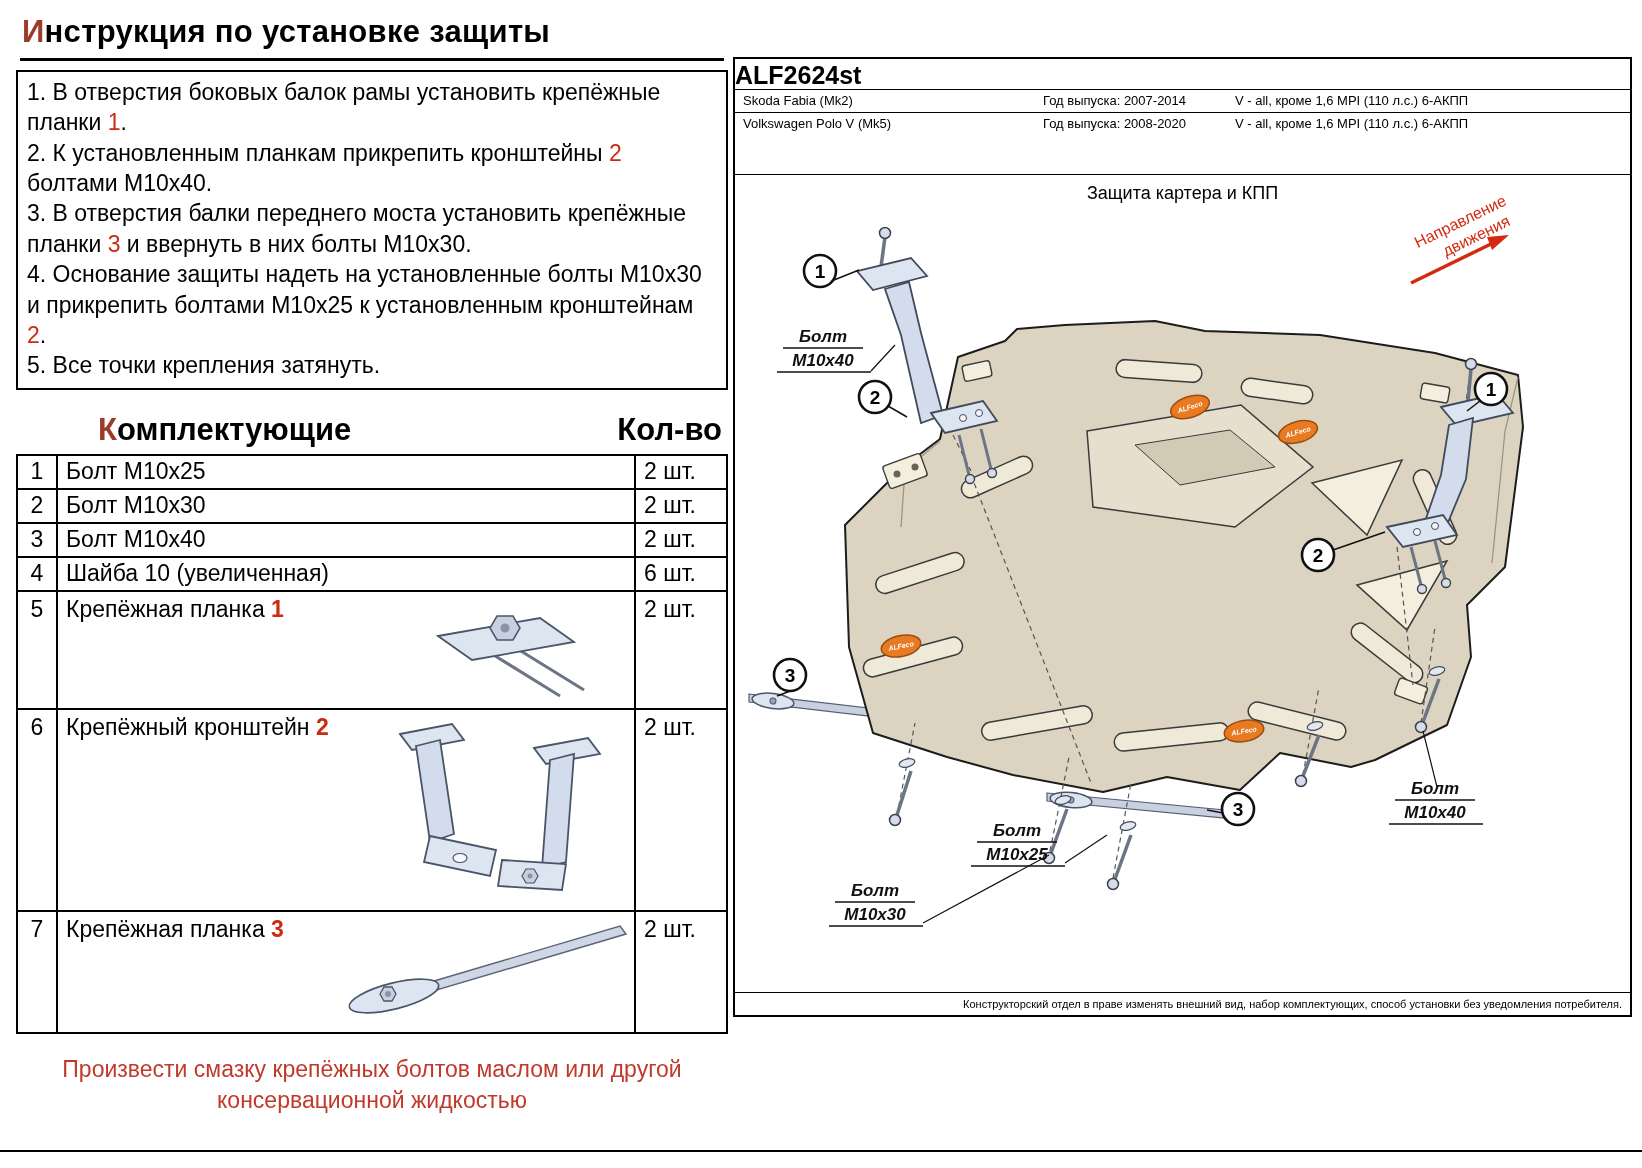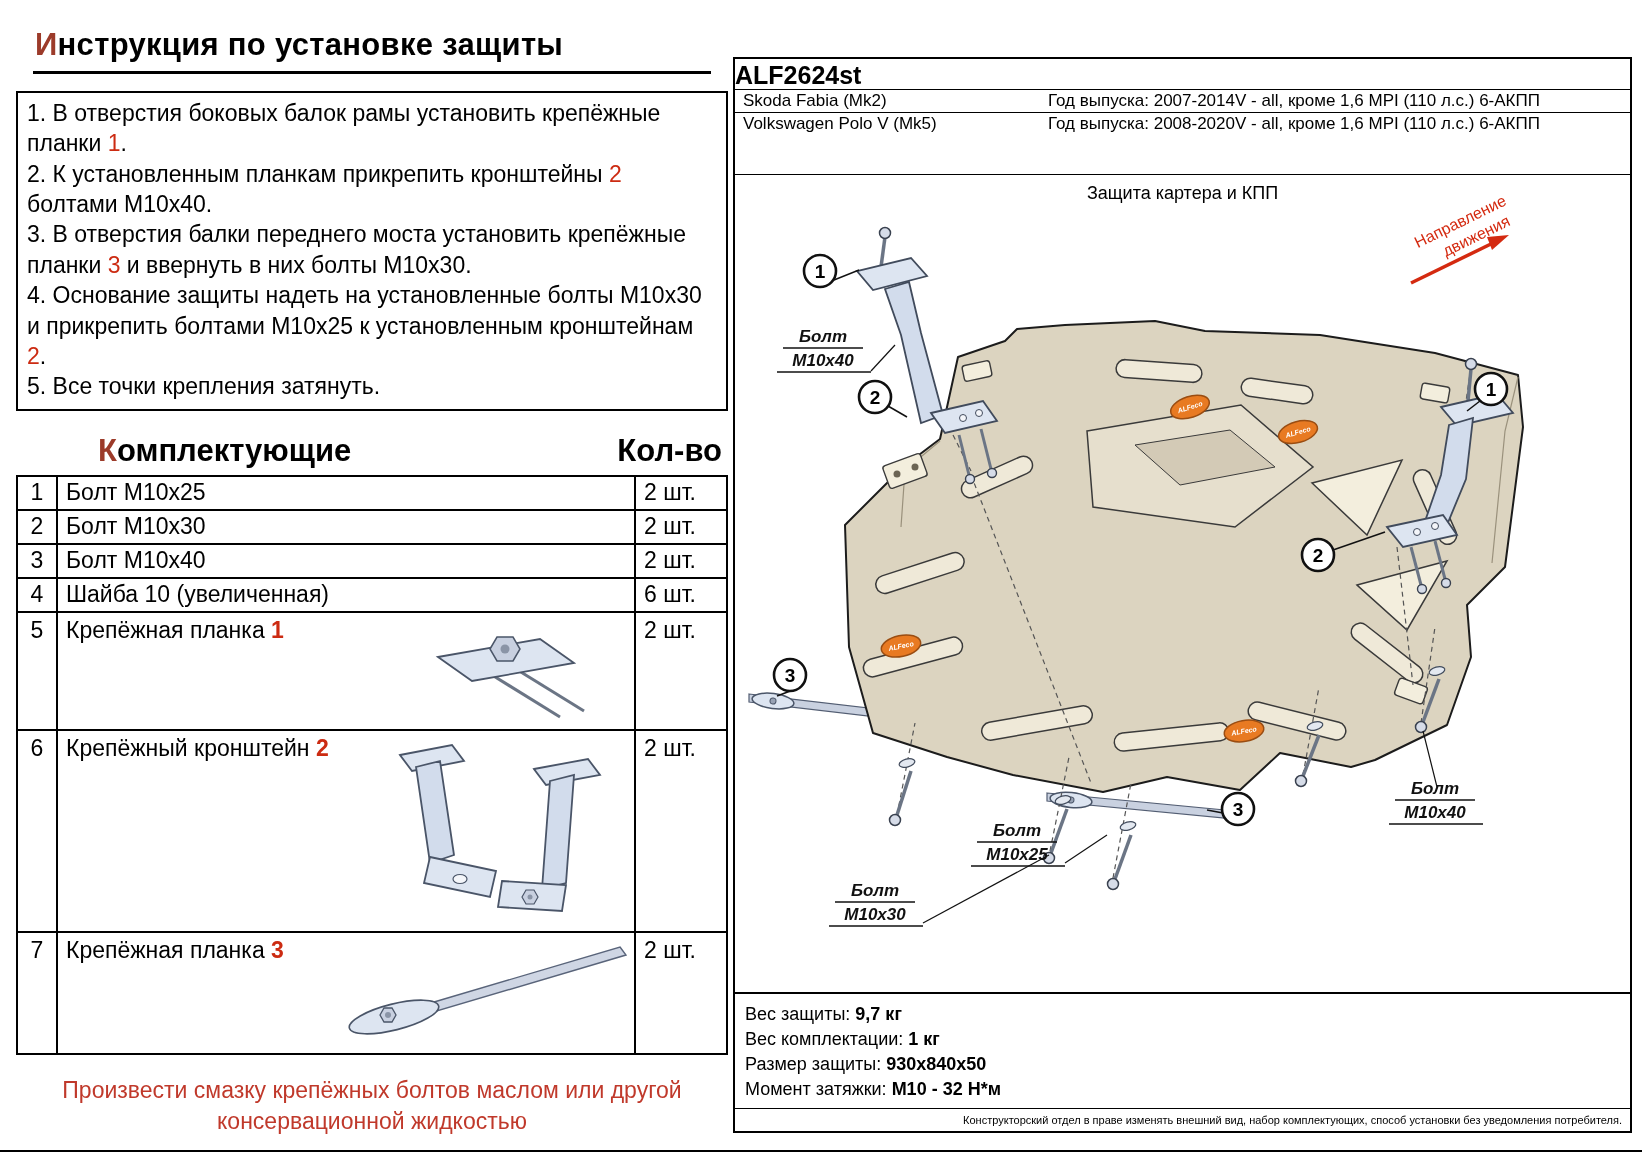--- a/index.html
+++ b/index.html
@@ -1,21 +1,21 @@
 <!DOCTYPE html>
 <html><head>
 <meta charset="utf-8">
 <style>
   * { box-sizing: border-box; }
   body { margin: 0; background: #fff; font-family: "Liberation Sans", sans-serif; color: #000; }
   .page { position: relative; width: 1642px; height: 1168px; background: #fff; overflow: hidden; }
 
   
   .left-col { position: absolute; left: 16px; top: 8px; width: 712px; }
-  .page-title { margin: 17px; padding: 2px 0 8px 2px; font-size: 31px; font-weight: 700; border-bottom: 3px solid #000; letter-spacing: .3px; }
+  .page-title { margin: 4px; padding: 2px 0 8px 2px; font-size: 31px; font-weight: 700; border-bottom: 3px solid #000; letter-spacing: .3px; }
   .init { color: #9c3b2a; }
   .instructions { border: 2px solid #000; margin-top: 9px; padding: 5px 9px 7px; font-size: 23px; line-height: 1.32; }
   .instructions p { margin: 0; }
   .ref { color: #cc2b12; }
   .ref-b { color: #cc2b12; font-weight: 700; }
   .parts-head { display: flex; justify-content: space-between; align-items: baseline; margin: 10px 0 6px; font-size: 31px; font-weight: 700; gap: 8px; }
   .ph-left { margin-left: 82px; }
   .ph-right { margin-right: 6px; margin-top: 12px; }
   .parts-table { border-collapse: collapse; width: 712px; font-size: 23px; table-layout: fixed; }
   .parts-table td { border: 2px solid #000; padding: 2px 8px; vertical-align: middle; }
@@ -29,23 +29,23 @@
   tr.r7 { height: 122px; }
   .part-img { position: absolute; }
   .img5 { right: 14px; top: 6px; }
   .img6 { right: 10px; top: 4px; }
   .img7 { right: 4px; top: 4px; }
   .note { margin-top: 20px; text-align: center; font-size: 23px; line-height: 1.38; color: #c0392b; }
 
   
   .panel { position: absolute; left: 733px; top: 57px; width: 899px; border: 2px solid #000; background: #fff; }
   .code { height: 31px; line-height: 33px; font-size: 25px; font-weight: 700; border-bottom: 1px solid #000; }
-  .veh-row { display: grid; grid-template-columns: 300px 192px 1fr; font-size: 17px; line-height: 22px; height: 22px; padding: 0 8px; }
+  .veh-row { display: grid; grid-template-columns: 300px 192px 1fr; font-size: 13px; line-height: 22px; height: 22px; padding: 0 8px; }
   .veh-row.second { border-top: 1px solid #000; }
-  .veh-years { text-align: right; }
+  .veh-years { }
   .veh-variant { padding-left: 0; }
   .drawing { position: relative; height: 818px; border-top: 1px solid #000; margin-top: 40px; }
   .drawing-title { position: absolute; top: 8px; left: 0; right: 0; text-align: center; font-size: 18px; z-index: 2; }
   .drawing svg { position: absolute; left: 0; top: 0; width: 895px; height: 818px; }
   .specs { border-top: 2px solid #000; padding: 8px 10px 6px; font-size: 18px; line-height: 25px; }
   .disclaimer { border-top: 1px solid #000; height: 23px; line-height: 22px; text-align: right; padding-right: 8px; font-size: 11px; padding-left: 24px; }
   .bottom-rule { position: absolute; left: 0; right: 0; top: 1150px; border-top: 2px solid #000; }
 
   
   svg text { font-family: "Liberation Sans", sans-serif; }
@@ -366,24 +366,18 @@
           <g transform="translate(688,84) rotate(-26)">
             <text class="dir-text" x="50" y="-12" text-anchor="middle">Направление</text>
             <text class="dir-text" x="58" y="8" text-anchor="middle">движения</text>
           </g>
           <line x1="676" y1="108" x2="760" y2="67" stroke="#d42a10" stroke-width="3.5"></line>
           <polygon points="774,60 757,75 752,62" fill="#d42a10"></polygon>
         </g>
       </svg>
     </div>
 
-    <div class="specs">
-      <div class="spec-line"><span>Вес защиты: </span><b>9,7 кг</b></div>
-      <div class="spec-line"><span>Вес комплектации: </span><b>1 кг</b></div>
-      <div class="spec-line"><span>Размер защиты: </span><b>930х840х50</b></div>
-      <div class="spec-line"><span>Момент затяжки: </span><b>М10 - 32 Н*м</b></div>
-    </div>
 
     <div class="disclaimer">Конструкторский отдел в праве изменять внешний вид, набор комплектующих, способ установки без уведомления потребителя.</div>
   </div>
 
   <div class="bottom-rule"></div>
 </div>
 
 </body></html>

